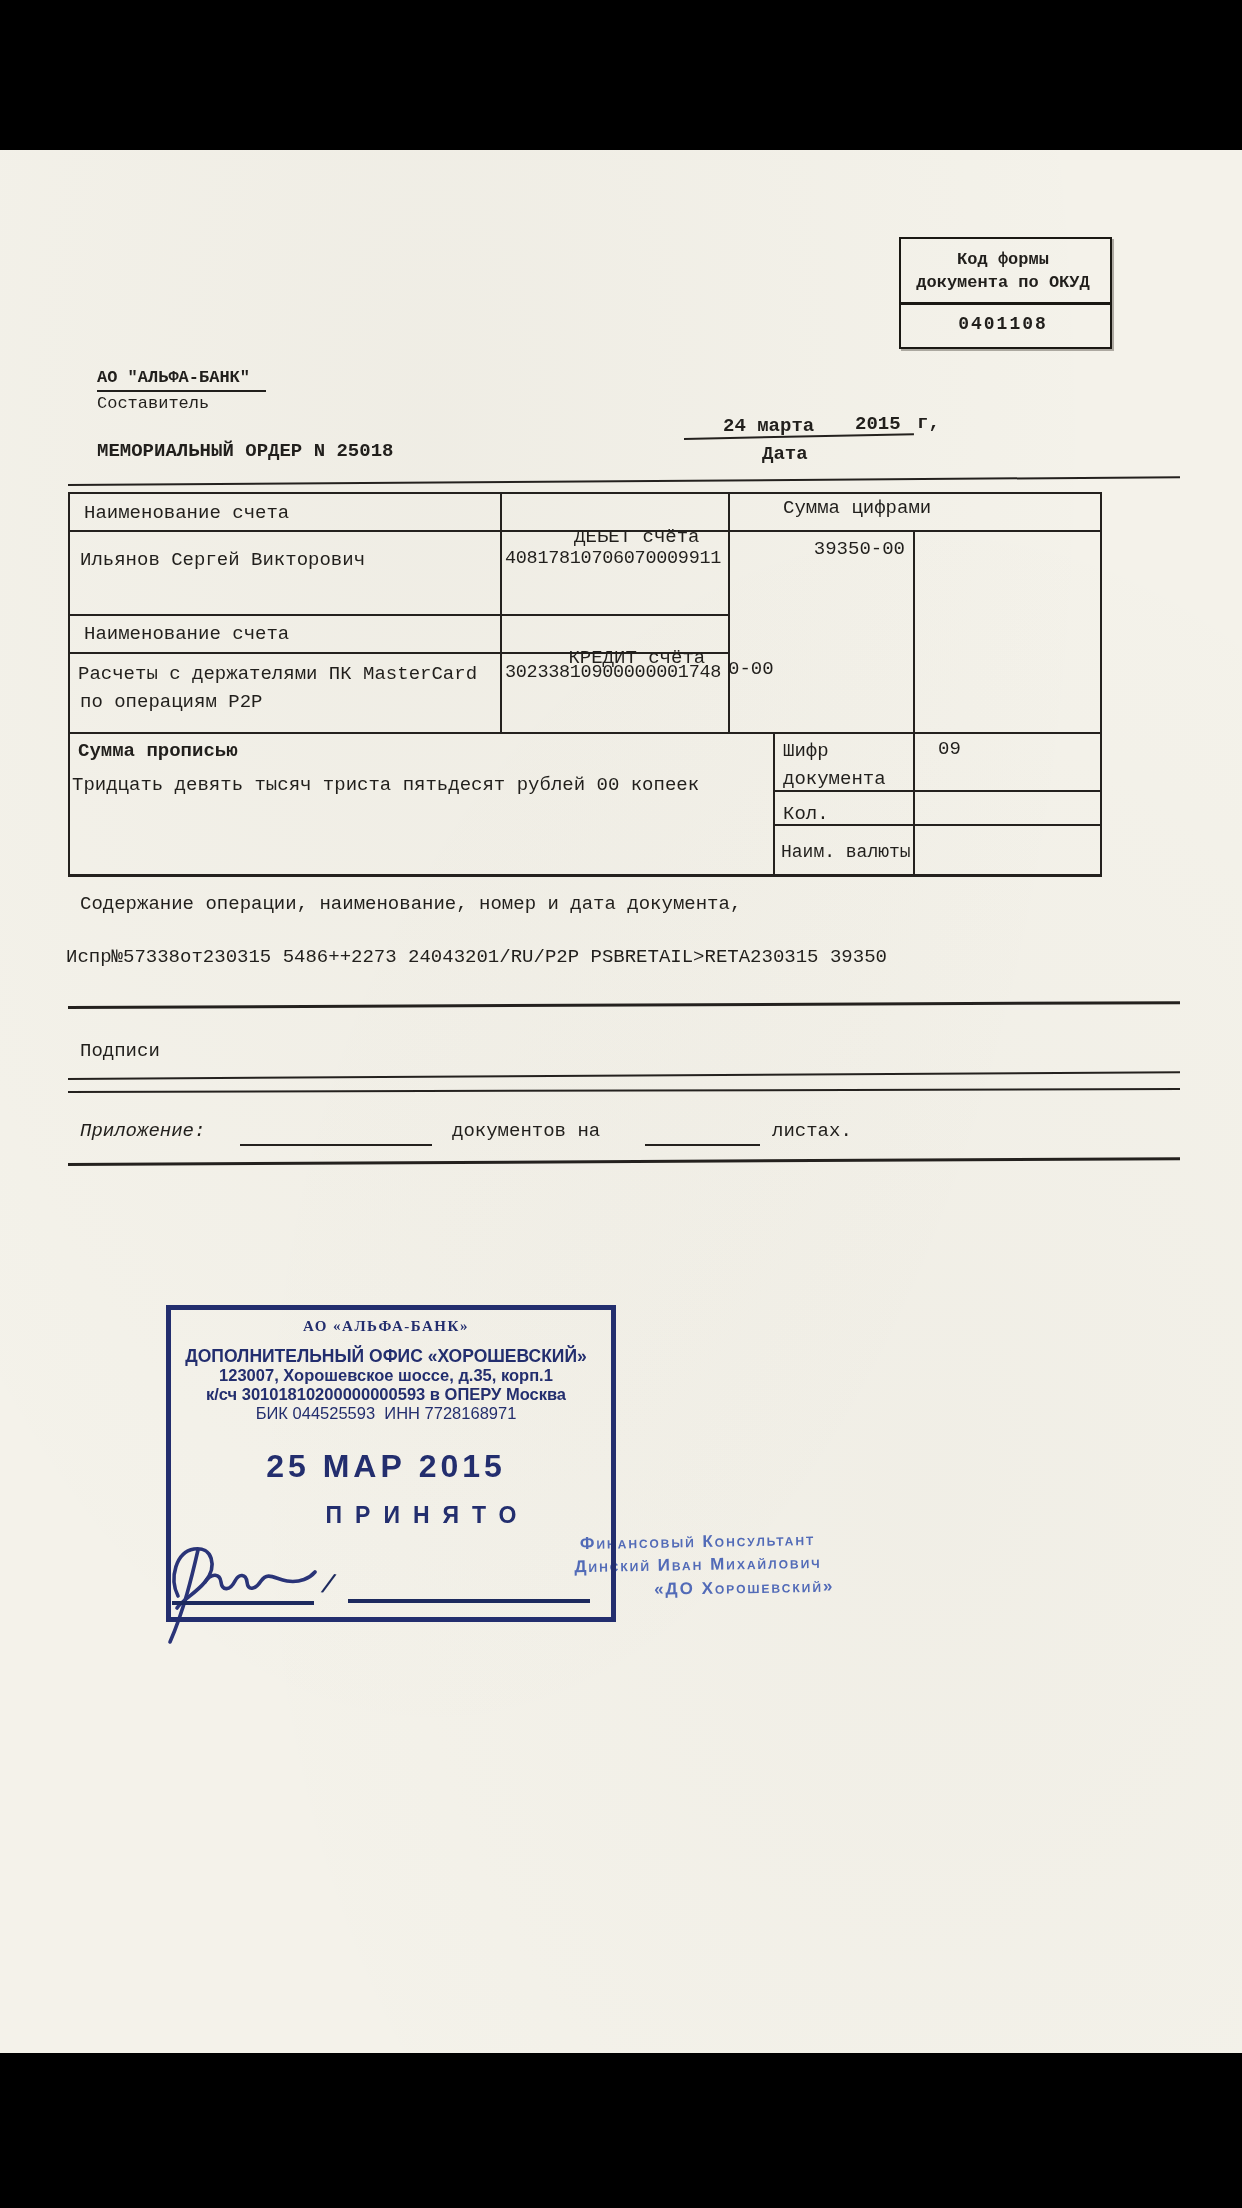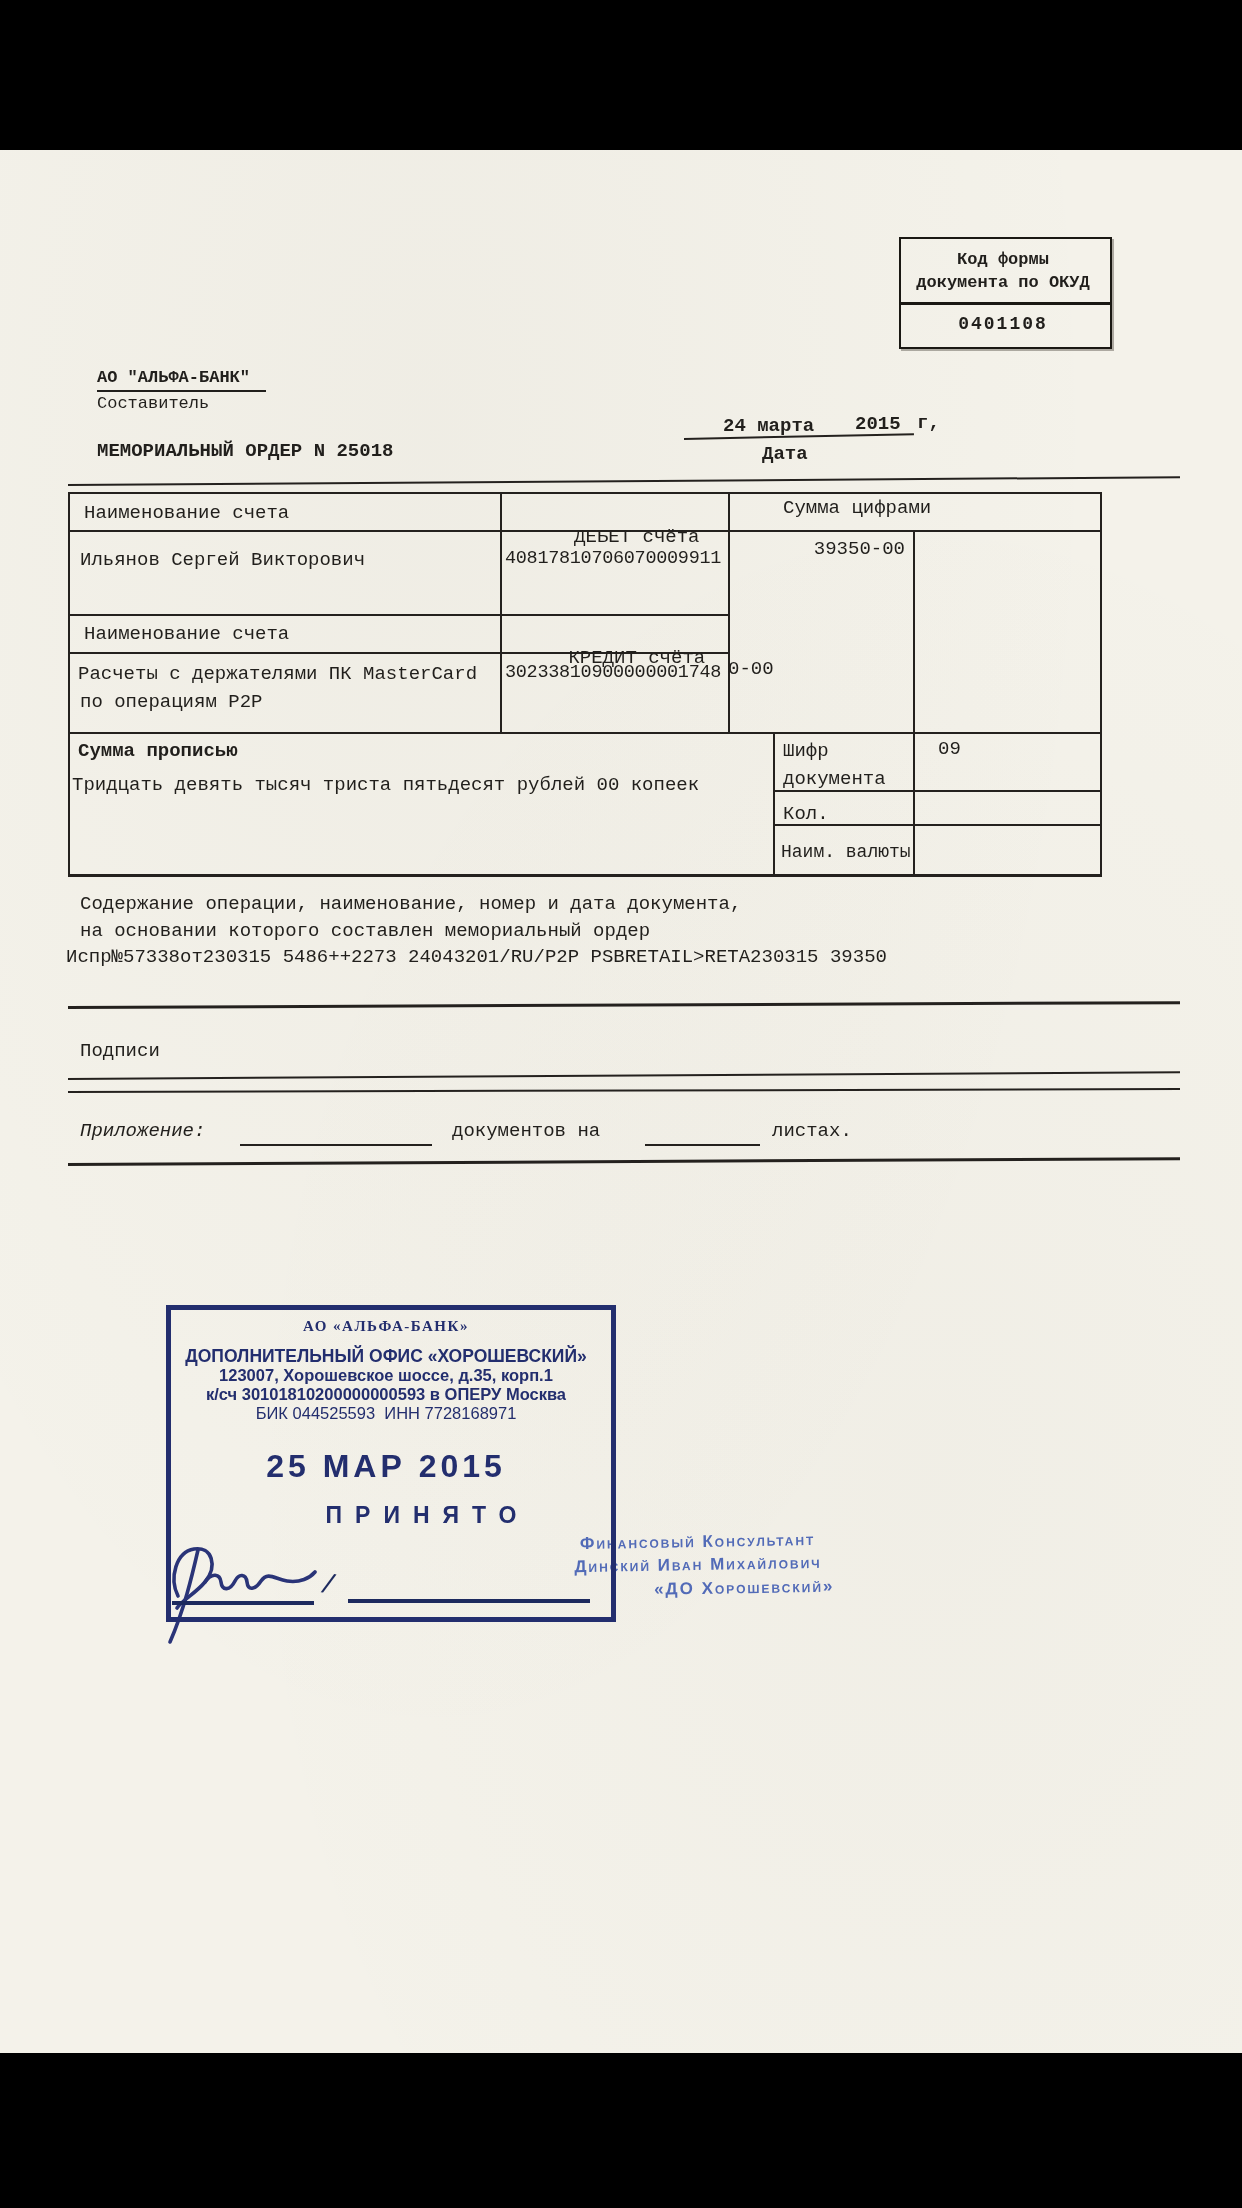--- a/index.html
+++ b/index.html
@@ -89,21 +89,20 @@
 
   <span class="tw b" style="left:78px;top:740px;">Сумма прописью</span>
   <span class="tw" style="left:72px;top:774px;">Тридцать девять тысяч триста пятьдесят рублей 00 копеек</span>
   <span class="tw" style="left:783px;top:740px;">Шифр</span>
   <span class="tw" style="left:783px;top:768px;">документа</span>
   <span class="tw" style="left:938px;top:738px;">09</span>
   <span class="tw" style="left:783px;top:803px;">Кол.</span>
   <span class="tw" style="left:781px;top:841px;font-size:18px;">Наим. валюты</span>
 
   <span class="tw" style="left:80px;top:893px;">Содержание операции, наименование, номер и дата документа,</span>
-  <span class="tw" style="left:80px;top:920px;">на основании которого составлен мемориальный ордер</span>
   <span class="tw" style="left:66px;top:946px;">Испр№57338от230315 5486++2273 24043201/RU/P2P PSBRETAIL&gt;RETA230315 39350</span>
 
   <div class="rule" style="left:68px;top:1006px;width:1112px;height:2.5px;transform:rotate(-0.25deg);"></div>
   <span class="tw" style="left:80px;top:1040px;">Подписи</span>
   <div class="rule" style="left:68px;top:1078px;width:1112px;height:1.8px;transform:rotate(-0.35deg);"></div>
   <div class="rule" style="left:68px;top:1091px;width:1112px;height:2.2px;transform:rotate(-0.15deg);"></div>
 
   <span class="tw" style="left:80px;top:1120px;font-style:italic;">Приложение:</span>
   <div class="hl" style="left:240px;top:1144px;width:192px;height:2px;"></div>
   <span class="tw" style="left:452px;top:1120px;">документов на</span>

